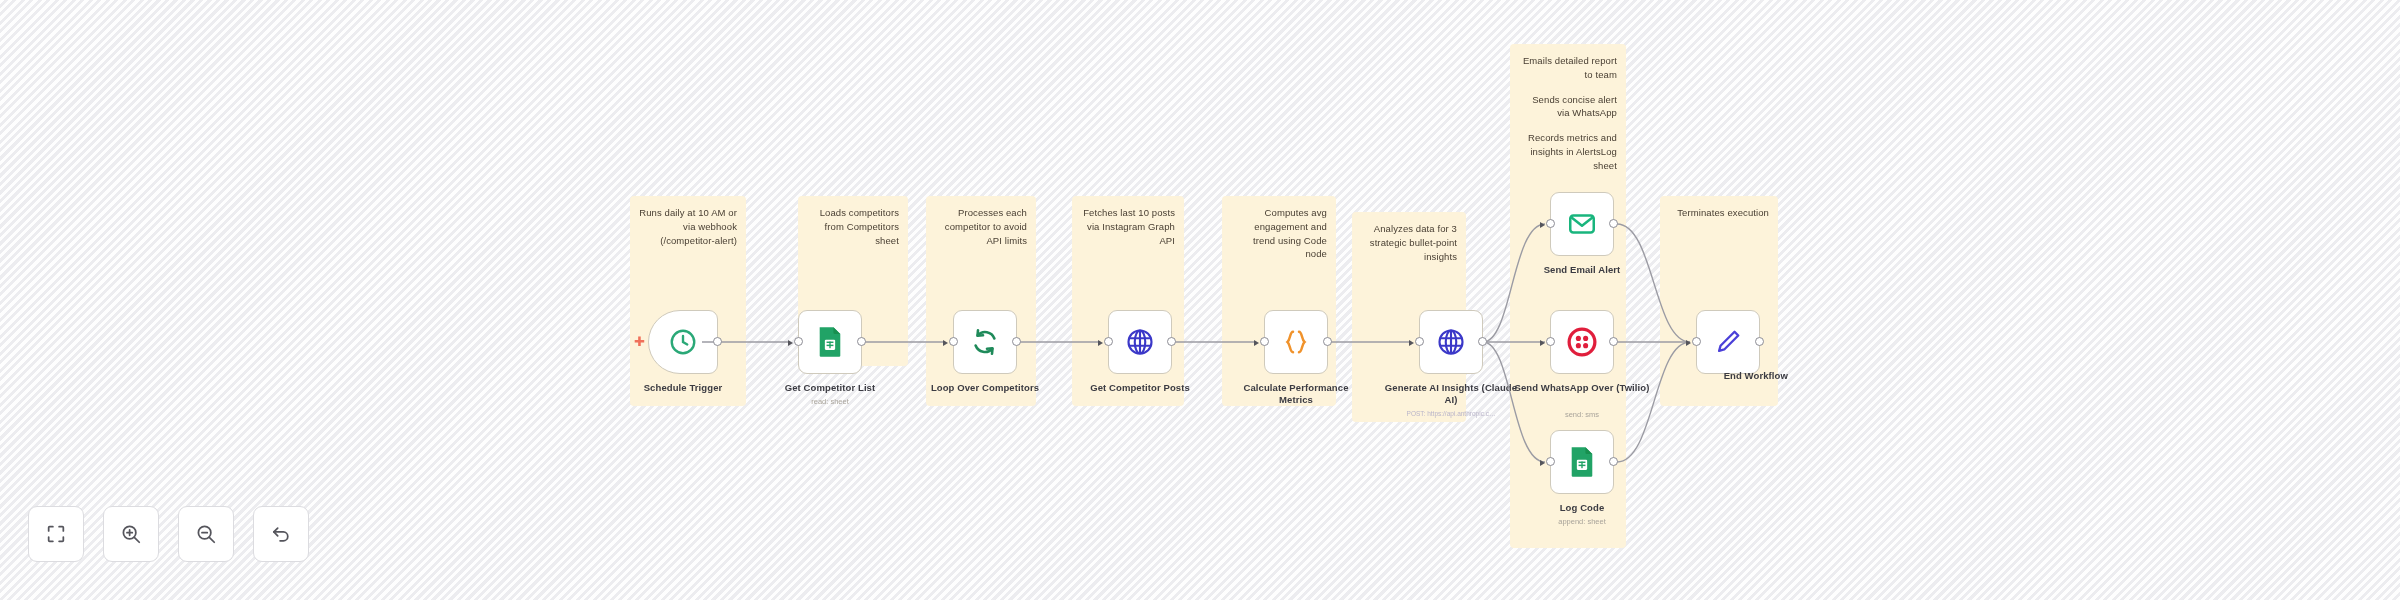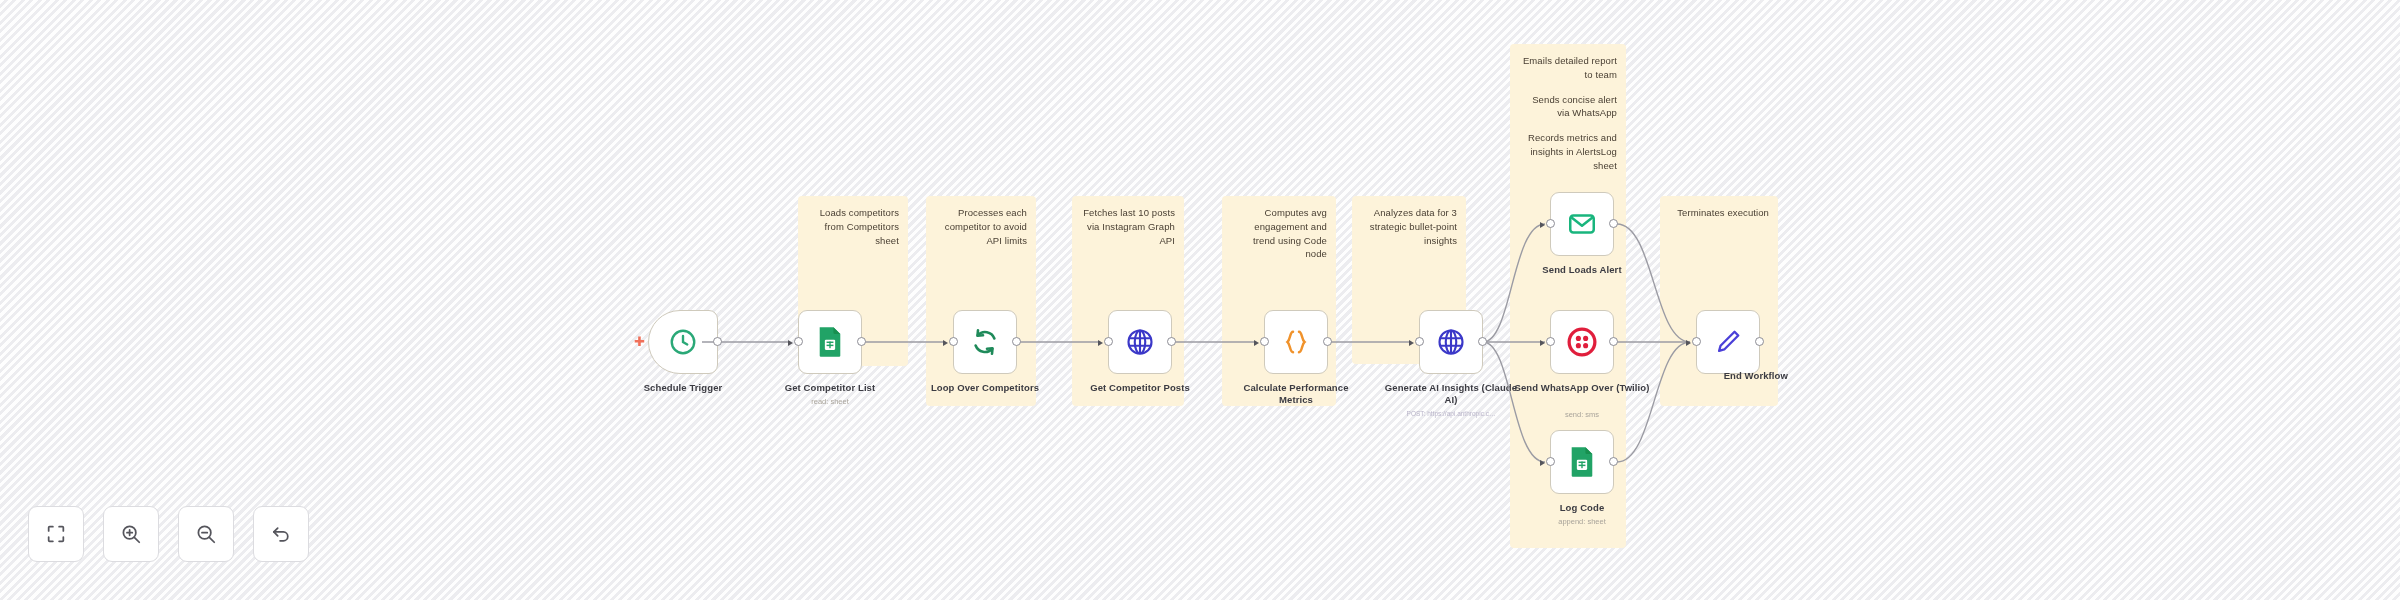--- a/index.html
+++ b/index.html
@@ -137,38 +137,41 @@
     <path d="M 1172 342 L 1255 342"></path>
     <path d="M 1327 342 L 1411 342"></path>
     <path d="M 1483 342 C 1512 342 1512 224 1545 224"></path>
     <path d="M 1483 342 L 1545 342"></path>
     <path d="M 1483 342 C 1512 342 1512 462 1545 462"></path>
     <path d="M 1617 224 C 1654 224 1654 342 1690 342"></path>
     <path d="M 1617 342 L 1690 342"></path>
     <path d="M 1617 462 C 1654 462 1654 342 1690 342"></path>
   </svg>
 
+  <div class="sticky" style="left:630px; top:196px; width:116px; height:210px;">
+    <p>Runs daily at 10 AM or via webhook (/competitor-alert)</p>
+  </div>
 
   <div class="sticky" style="left:798px; top:196px; width:110px; height:170px;">
     <p>Loads competitors from Competitors sheet</p>
   </div>
 
   <div class="sticky" style="left:926px; top:196px; width:110px; height:210px;">
     <p>Processes each competitor to avoid API limits</p>
   </div>
 
   <div class="sticky" style="left:1072px; top:196px; width:112px; height:210px;">
     <p>Fetches last 10 posts via Instagram Graph API</p>
   </div>
 
   <div class="sticky" style="left:1222px; top:196px; width:114px; height:210px;">
     <p>Computes avg engagement and trend using Code node</p>
   </div>
 
-  <div class="sticky" style="left:1352px; top:196px; width:114px; height:168px;">
+  <div class="sticky" style="left:1352px; top:212px; width:114px; height:210px;">
     <p>Analyzes data for 3 strategic bullet-point insights</p>
   </div>
 
   <div class="sticky" style="left:1510px; top:44px; width:116px; height:504px;">
     <p>Emails detailed report to team</p>
     <p>Sends concise alert via WhatsApp</p>
     <p>Records metrics and insights in AlertsLog sheet</p>
   </div>
 
   <div class="sticky" style="left:1660px; top:196px; width:118px; height:210px;">
@@ -261,21 +264,21 @@
   <div class="node" style="left:1550px; top:192px;">
     <span>
       <svg width="30" height="30" viewBox="0 0 24 24" fill="none" stroke="#19b57d" stroke-width="2" stroke-linejoin="round">
         <rect x="2.6" y="5.2" width="18.8" height="13.6" rx="2.4"></rect>
         <path d="M3.4 6.6 L12 13.4 L20.6 6.6"></path>
       </svg>
     </span>
   </div>
   <div class="port port-in" style="left:1546px; top:219px;"></div>
   <div class="port" style="left:1609px; top:219px;"></div>
-  <div class="node-label" style="left:1522px; top:264px; width:120px;">Send Loads Alert</div>
+  <div class="node-label" style="left:1522px; top:264px; width:120px;">Send Email Alert</div>
 
   <div class="node" style="left:1550px; top:310px;">
     <span>
       <svg width="30" height="30" viewBox="0 0 24 24">
         <circle cx="12" cy="12" r="10.3" fill="none" stroke="#e01e3c" stroke-width="2.6"></circle>
         <circle cx="9.1" cy="9.1" r="2.05" fill="#e01e3c"></circle>
         <circle cx="14.9" cy="9.1" r="2.05" fill="#e01e3c"></circle>
         <circle cx="9.1" cy="14.9" r="2.05" fill="#e01e3c"></circle>
         <circle cx="14.9" cy="14.9" r="2.05" fill="#e01e3c"></circle>
       </svg>

